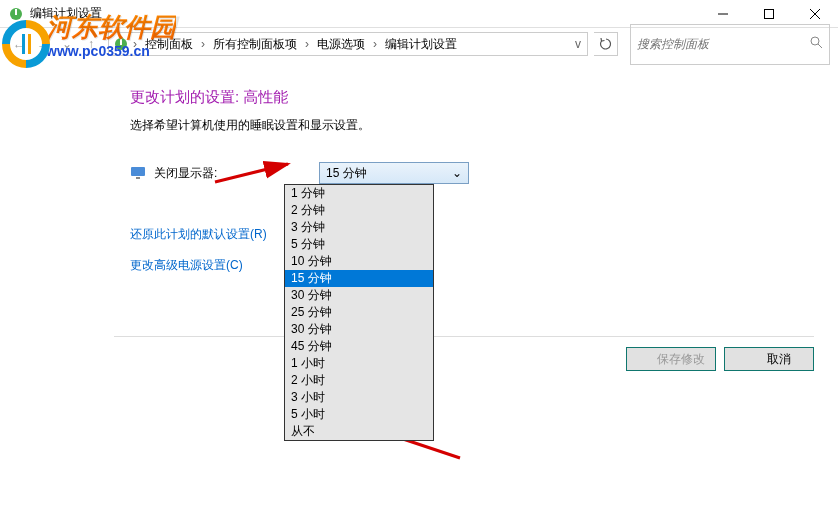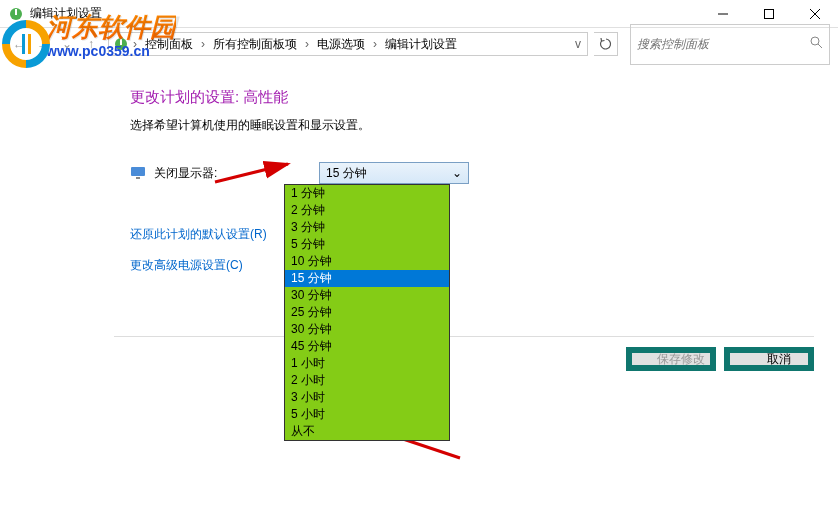--- a/index.html
+++ b/index.html
@@ -21,27 +21,27 @@
     .search-input { flex: 1; border: none; outline: none; font-size: 12px; font-style: italic; color: #888; }
     .search-icon { color: #888; }
     .content { position: absolute; top: 60px; left: 0; right: 0; bottom: 0; padding: 28px 0 0 130px; }
     .heading { font-size: 15px; color: #a21caf; font-weight: normal; margin-bottom: 10px; }
     .subheading { font-size: 12px; margin-bottom: 28px; }
     .form-row { display: flex; align-items: center; margin-bottom: 18px; }
     .form-icon { width: 16px; height: 16px; margin-right: 8px; }
     .form-label { width: 130px; font-size: 12px; }
     .dropdown { position: relative; padding-left: 35px; }
     .dropdown-btn { width: 150px; height: 22px; border: 1px solid #7a9fc4; background: linear-gradient(#eaf3fb,#d6e8f8); display: flex; align-items: center; justify-content: space-between; padding: 0 6px; font-size: 12px; }
-    .dropdown-list { position: absolute; top: 22px; left: 0; width: 166px; border: 1px solid #333; background: #84cc16; z-index: 10; }
+    .dropdown-list { position: absolute; top: 22px; left: 0; width: 150px; border: 1px solid #333; background: #e5e5e5; z-index: 10; }
     .dropdown-item { padding: 0 6px; height: 17px; line-height: 17px; font-size: 12px; }
     .dropdown-item.selected { background: #0078d7; color: #fff; }
     .links { margin-top: 42px; }
     .link { color: #0066cc; font-size: 12px; cursor: pointer; margin-bottom: 14px; display: block; }
     .btn-row { position: absolute; right: 24px; top: 336px; display: flex; gap: 8px; border-top: 1px solid #ddd; padding-top: 10px; width: 700px; justify-content: flex-end; }
-    .btn { width: 90px; height: 24px; border: 6px solid #0f766e; background: #e1e1e1; font-size: 12px; display: flex; align-items: center; justify-content: center; padding-left: 20px; }
+    .btn { width: 90px; height: 24px; border: 1px solid #0f766e; background: #e1e1e1; font-size: 12px; display: flex; align-items: center; justify-content: center; padding-left: 20px; }
     .btn.disabled { color: #999; }
     .arrow-annotation { position: absolute; pointer-events: none; }
     .watermark { position: absolute; top: 10px; left: 0; pointer-events: none; z-index: 99; }
     .watermark-text1 { font-size: 26px; font-weight: bold; font-style: italic; background: linear-gradient(#ff8c00,#ff6600); -webkit-background-clip: text; -webkit-text-fill-color: transparent; text-shadow: 1px 1px 0 rgba(0,0,0,0.1); }
     .watermark-text2 { font-size: 14px; font-weight: bold; color: #1d4ed8; margin-top: -2px; }
     .watermark-logo { position: absolute; left: 0; top: 8px; }
   </style>
 </head>
 <body>
 

